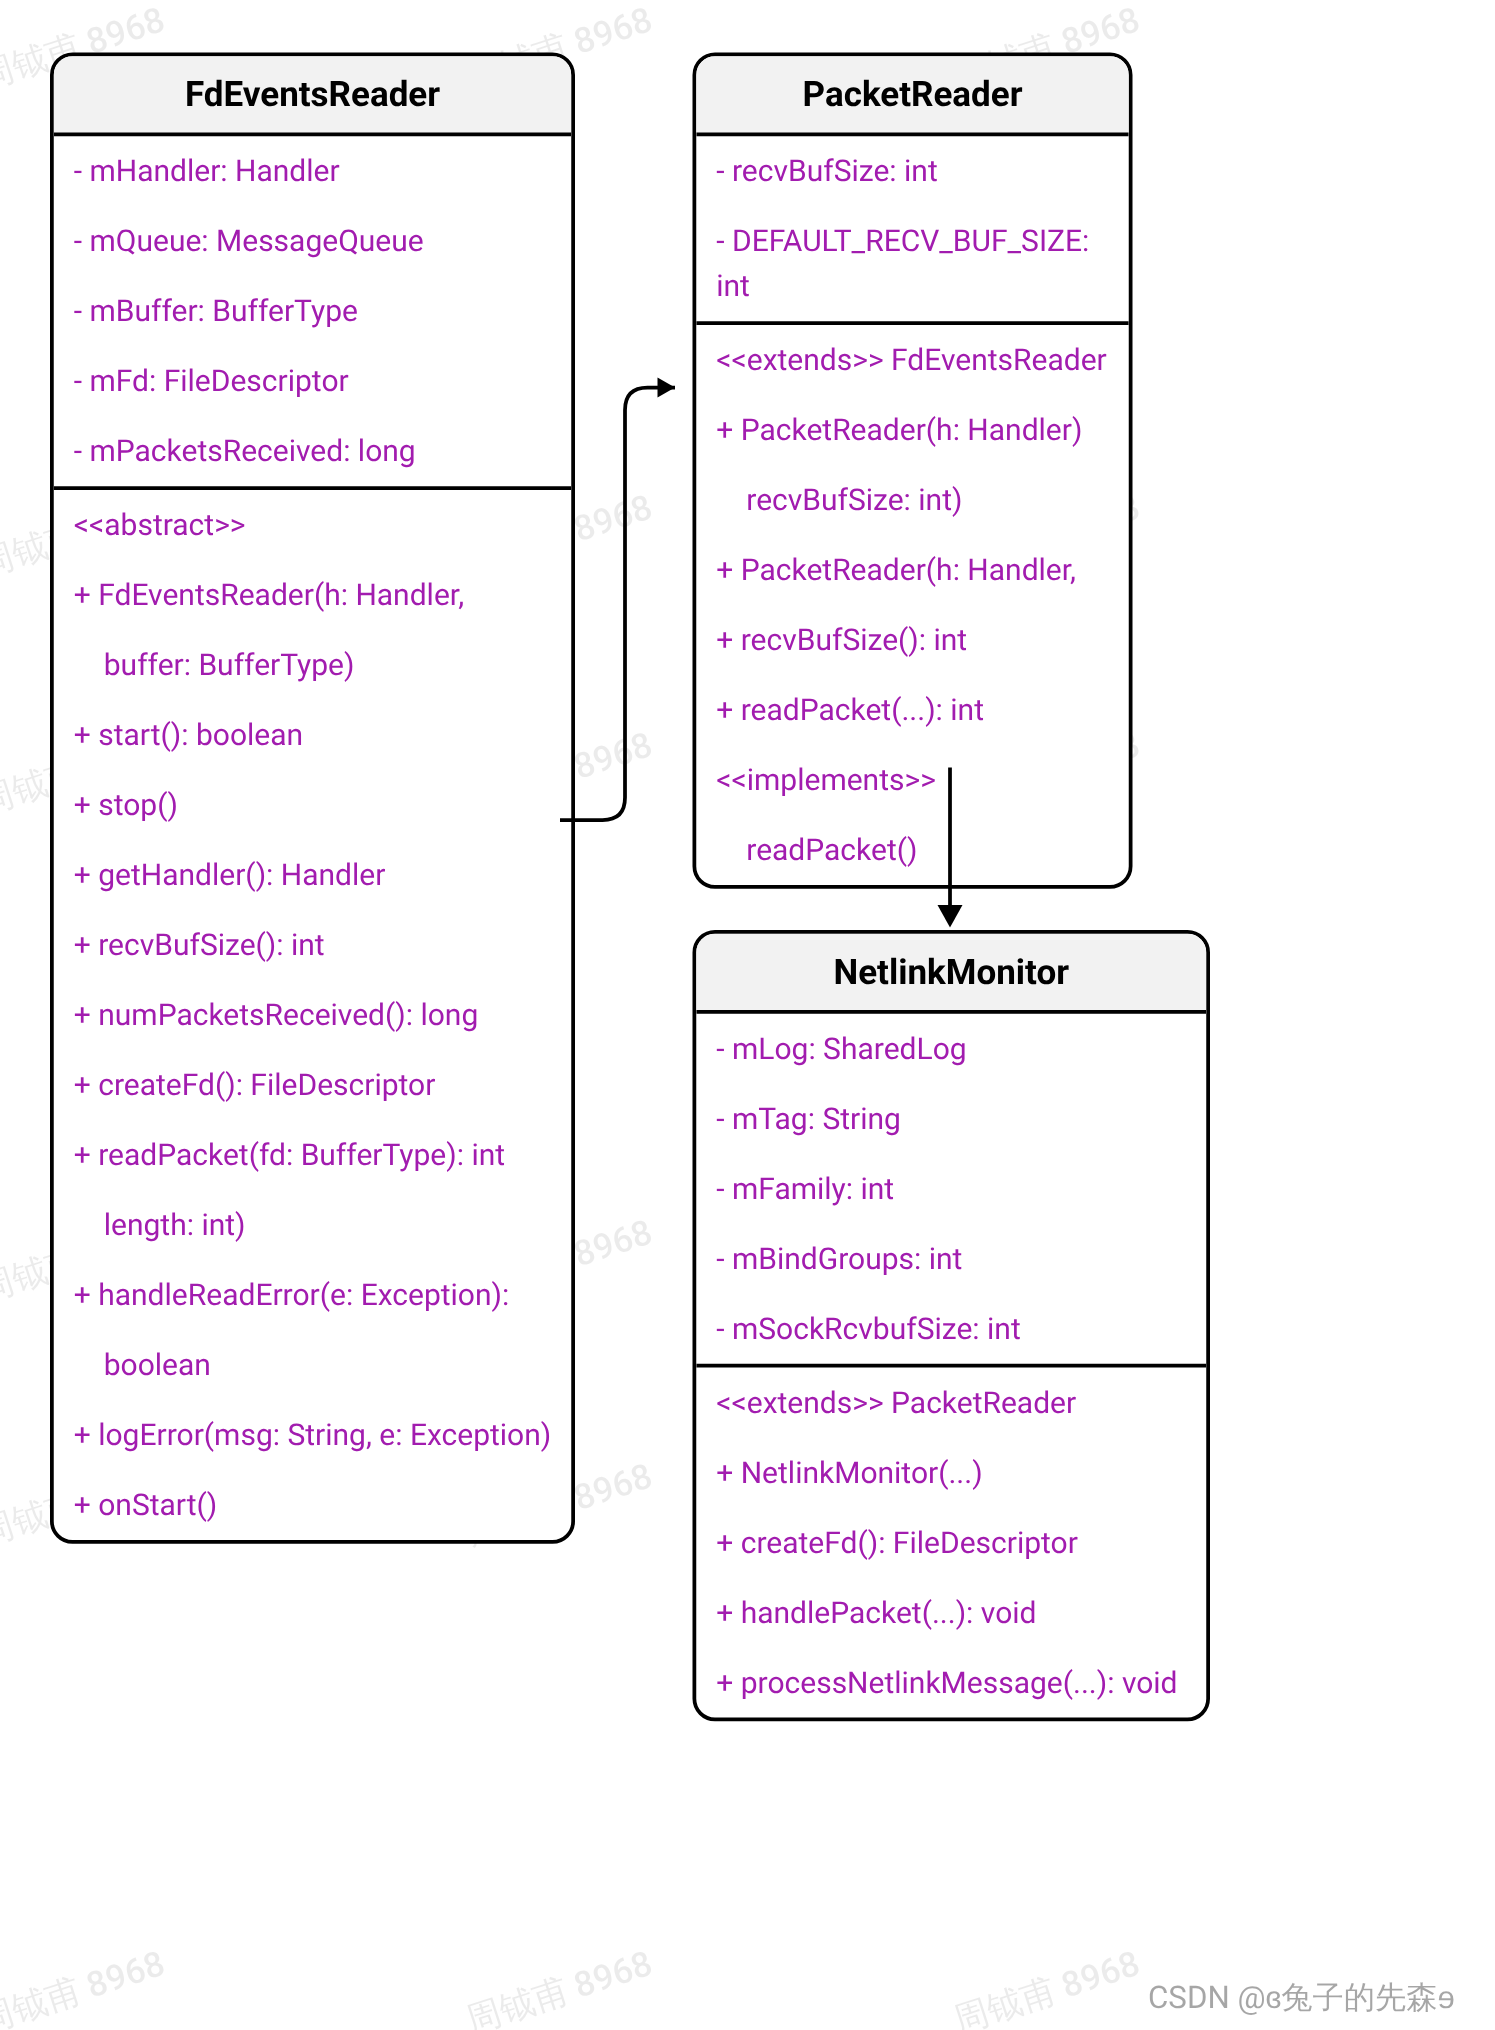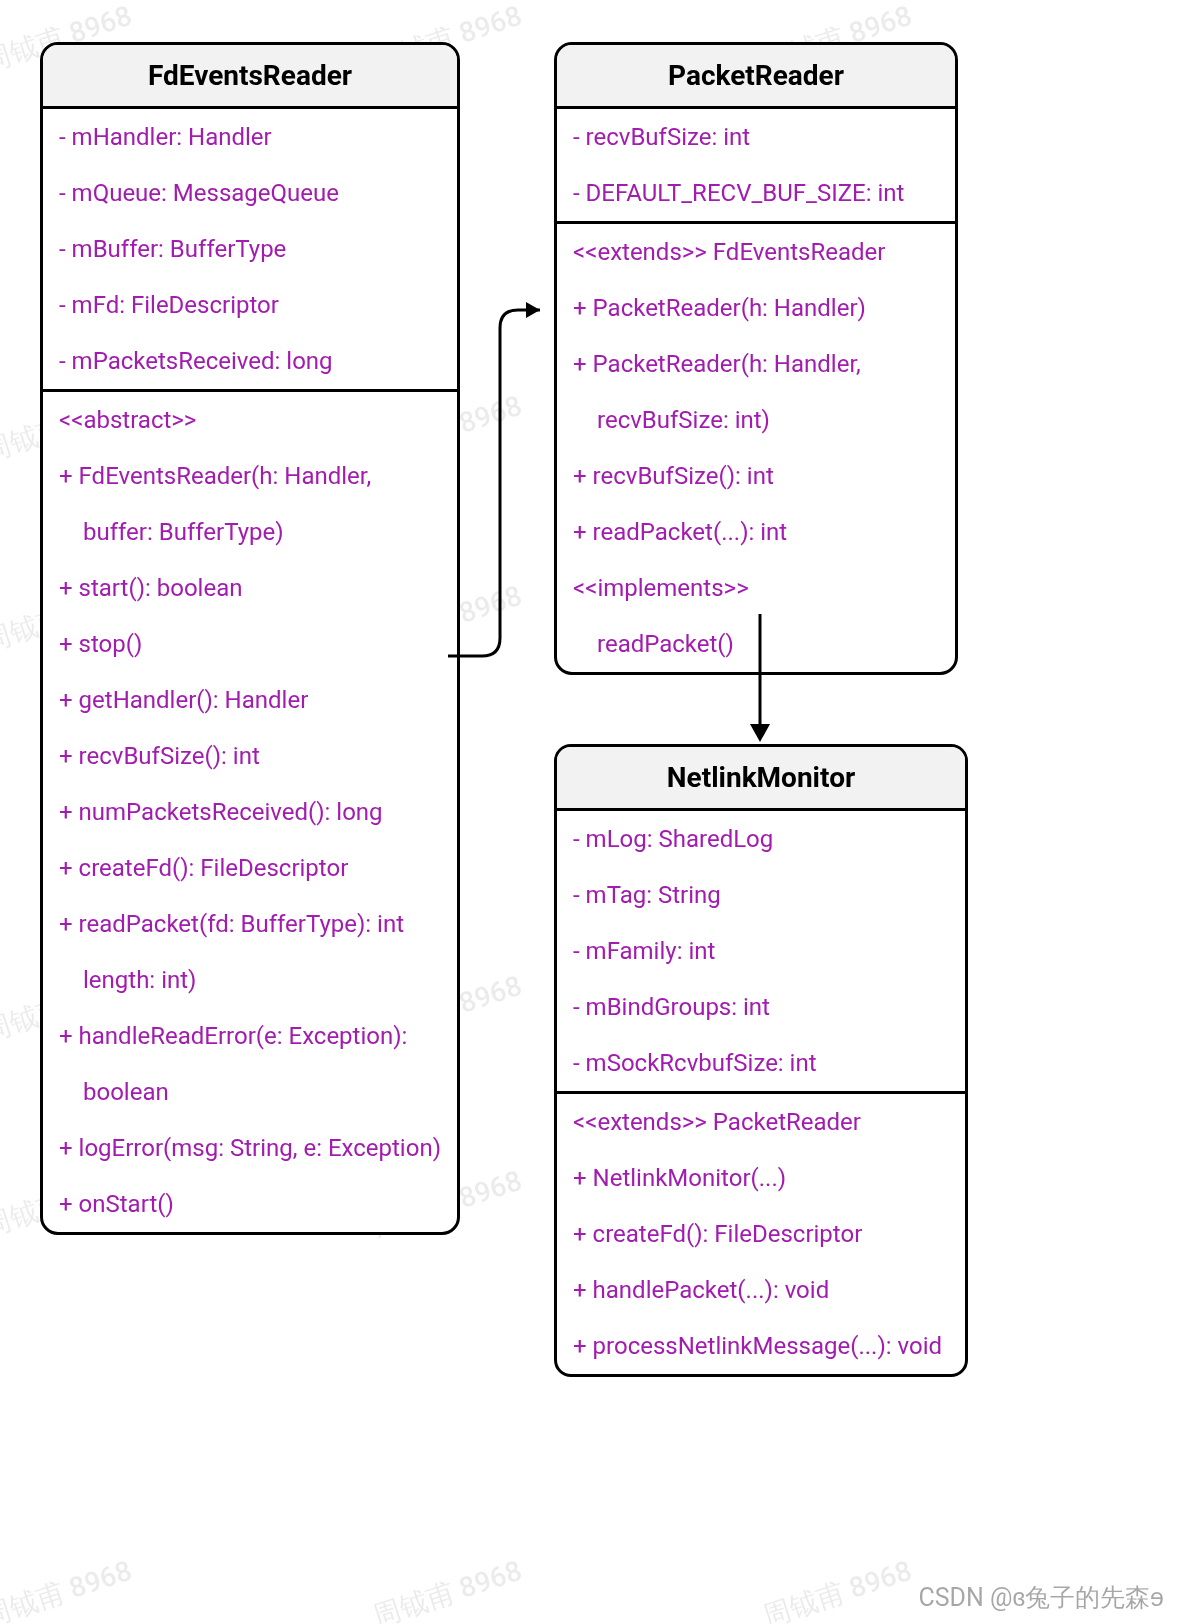--- a/index.html
+++ b/index.html
@@ -103,39 +103,39 @@
     <div class="uml-row">+ createFd(): FileDescriptor</div>
     <div class="uml-row">+ readPacket(fd: BufferType): int</div>
     <div class="uml-row indent">length: int)</div>
     <div class="uml-row">+ handleReadError(e: Exception):</div>
     <div class="uml-row indent">boolean</div>
     <div class="uml-row"> + logError(msg: String, e: Exception)</div>
     <div class="uml-row">+ onStart()</div>
   </div>
 </div>
 
-<div class="uml-class" style="left:554px; top:42px; width:404px;">
+<div class="uml-class" style="left:554px; top:42px; width:352px;">
   <div class="uml-title">PacketReader</div>
   <div class="uml-section">
     <div class="uml-row">- recvBufSize: int</div>
     <div class="uml-row">- DEFAULT_RECV_BUF_SIZE: int</div>
   </div>
   <div class="uml-section">
     <div class="uml-row">&lt;&lt;extends&gt;&gt; FdEventsReader</div>
     <div class="uml-row">+ PacketReader(h: Handler)</div>
+    <div class="uml-row indent">recvBufSize: int)</div>
     <div class="uml-row">+ PacketReader(h: Handler,</div>
-    <div class="uml-row indent">recvBufSize: int)</div>
     <div class="uml-row">+ recvBufSize(): int</div>
     <div class="uml-row">+ readPacket(...): int</div>
     <div class="uml-row">&lt;&lt;implements&gt;&gt;</div>
     <div class="uml-row indent">readPacket()</div>
   </div>
 </div>
 
-<div class="uml-class" style="left:554px; top:744px; width:414px;border-radius:17px;">
+<div class="uml-class" style="left:554px; top:744px; width:414px;">
   <div class="uml-title">NetlinkMonitor</div>
   <div class="uml-section">
     <div class="uml-row">- mLog: SharedLog</div>
     <div class="uml-row">- mTag: String</div>
     <div class="uml-row">- mFamily: int</div>
     <div class="uml-row">- mBindGroups: int</div>
     <div class="uml-row">- mSockRcvbufSize: int</div>
   </div>
   <div class="uml-section">
     <div class="uml-row">&lt;&lt;extends&gt;&gt; PacketReader</div>

